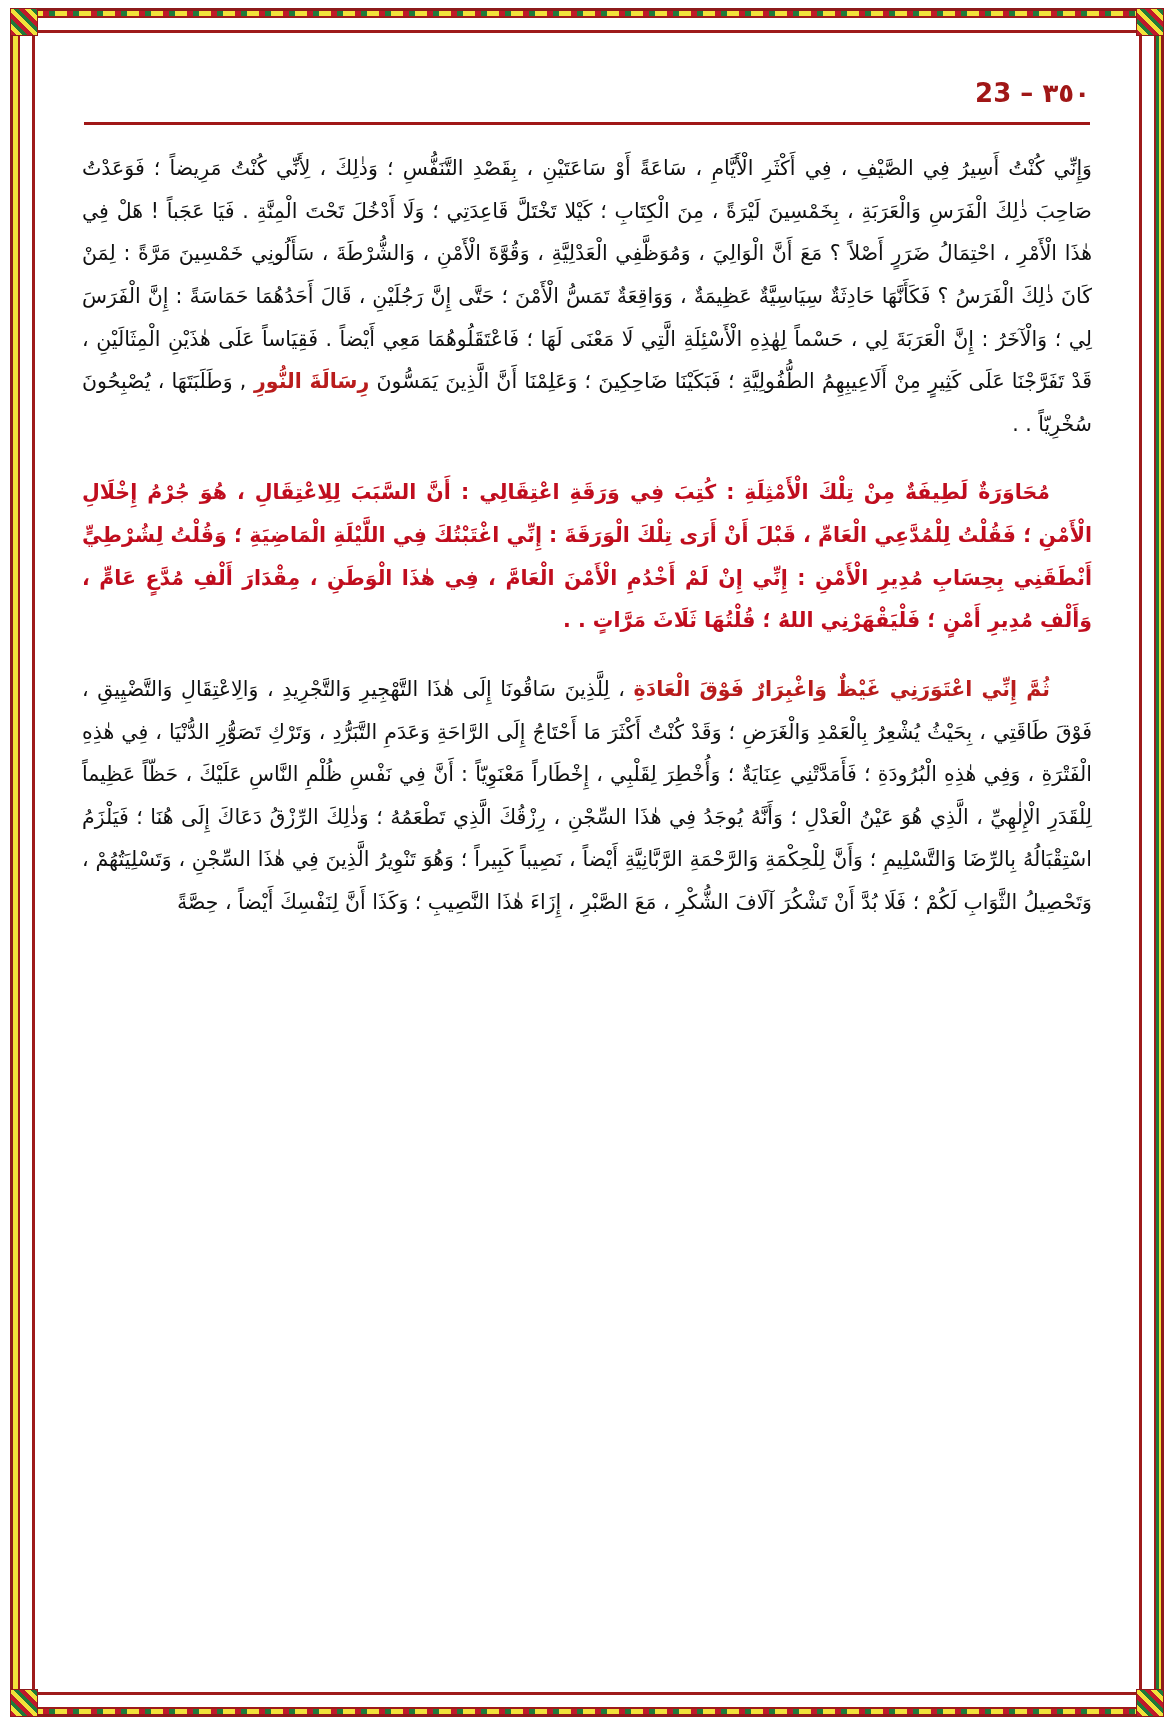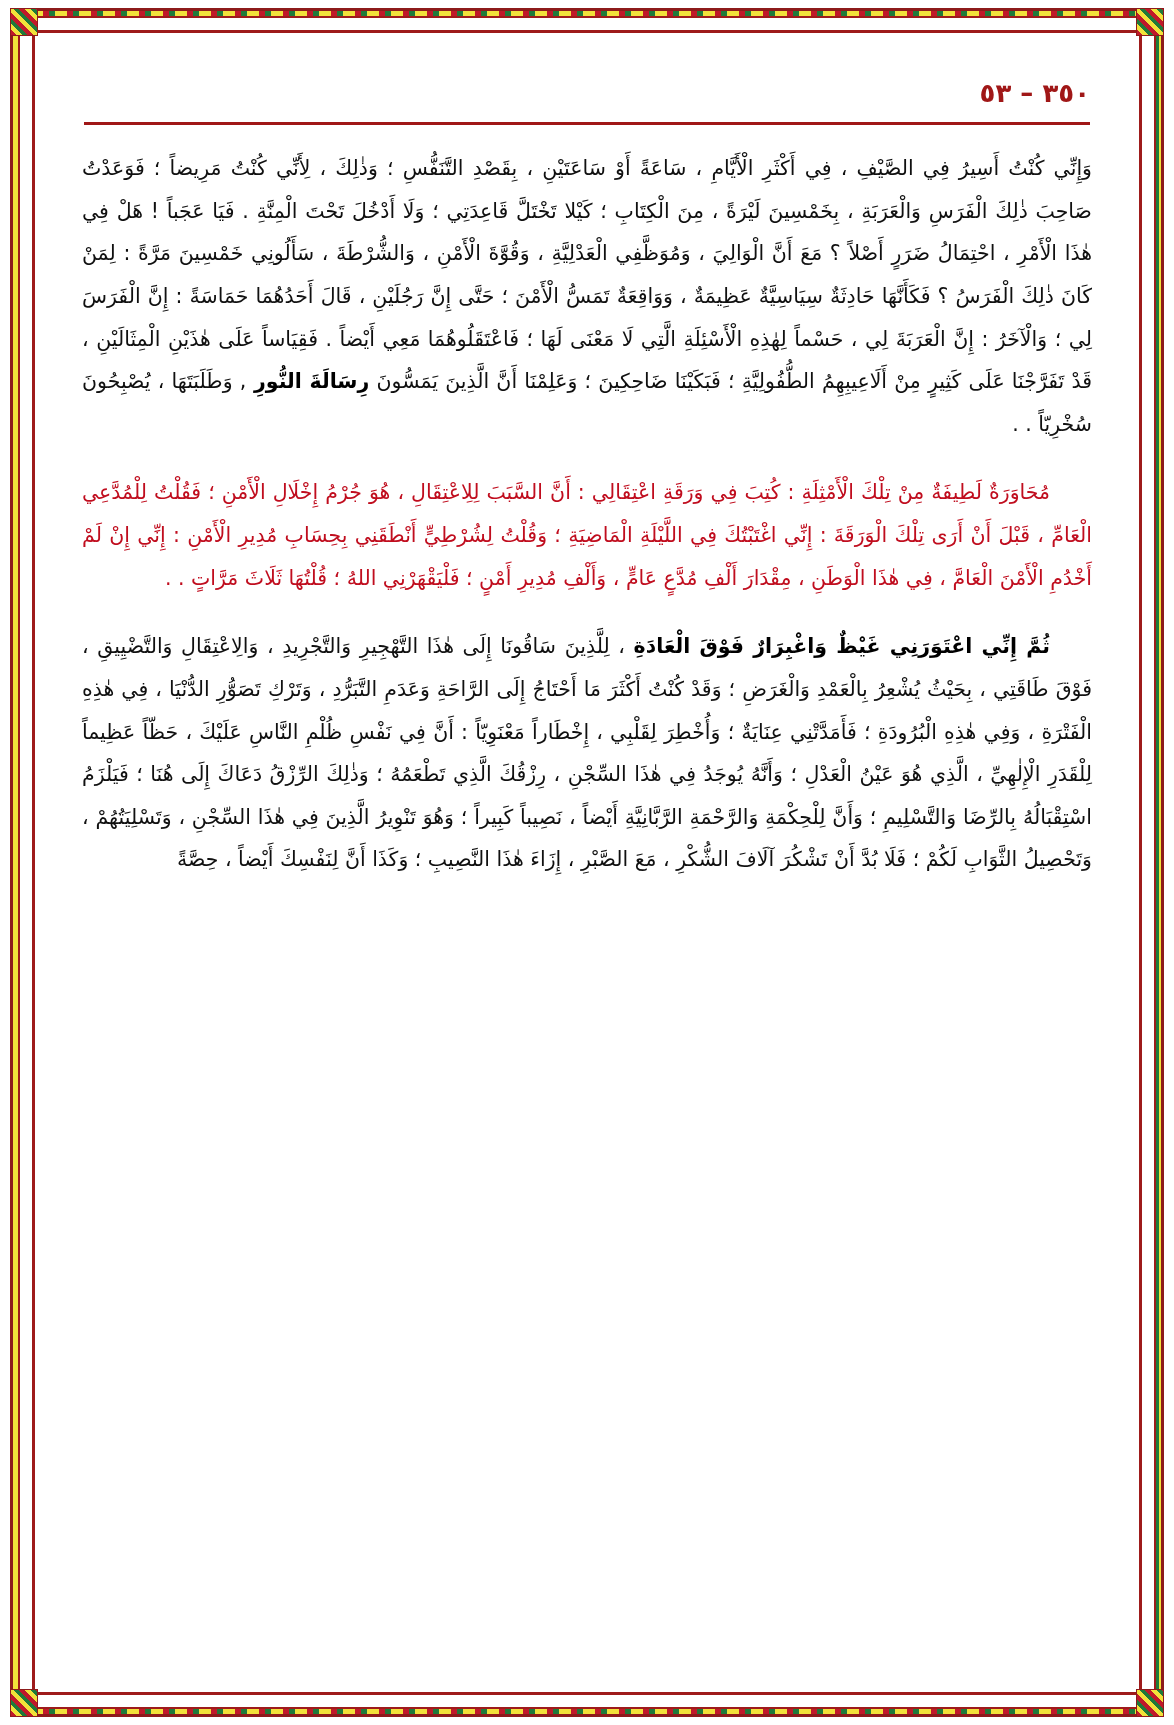--- a/index.html
+++ b/index.html
@@ -117,45 +117,45 @@
     font-size: 20.5px;
     line-height: 2.08;
     color: #101010;
     padding: 0 10px;
   }
   .para {
     margin: 0 0 26px 0;
   }
   .para.red {
     color: #c00d1e;
-    font-weight: normal;
+    font-weight: bold;
   }
   .para.indent { text-indent: 42px; }
   .red-inline {
-    color: #000000;
+    color: #b91c1c;
     font-weight: bold;
   }
 </style>
 </head>
 <body>
 
 <div class="page">
 
   <div class="frame-outer"></div>
   <div class="frame-mid"></div>
   <div class="frame-inner"></div>
   <div class="corner tl"></div>
   <div class="corner tr"></div>
   <div class="corner bl"></div>
   <div class="corner br"></div>
 
   <div class="content">
 
     <div class="header">
-      <div class="page-num">٣٥٠ – ٥٣</div>
+      <div class="page-num">٣٥٠ – 23</div>
     </div>
 
     <div class="header-rule"></div>
 
     <div class="body-text">
 
       <p class="para"><span>وَإِنِّي كُنْتُ أَسِيرُ فِي الصَّيْفِ ، فِي أَكْثَرِ الْأَيَّامِ ، سَاعَةً أَوْ سَاعَتَيْنِ ، بِقَصْدِ التَّنَفُّسِ ؛ وَذٰلِكَ ، لِأَنِّي كُنْتُ مَرِيضاً ؛ فَوَعَدْتُ صَاحِبَ ذٰلِكَ الْفَرَسِ وَالْعَرَبَةِ ، بِخَمْسِينَ لَيْرَةً ، مِنَ الْكِتَابِ ؛ كَيْلا تَخْتَلَّ قَاعِدَتِي ؛ وَلَا أَدْخُلَ تَحْتَ الْمِنَّةِ . فَيَا عَجَباً ! هَلْ فِي هٰذَا الْأَمْرِ ، احْتِمَالُ ضَرَرٍ أَصْلاً ؟ مَعَ أَنَّ الْوَالِيَ ، وَمُوَظَّفِي الْعَدْلِيَّةِ ، وَقُوَّةَ الْأَمْنِ ، وَالشُّرْطَةَ ، سَأَلُونِي خَمْسِينَ مَرَّةً : لِمَنْ كَانَ ذٰلِكَ الْفَرَسُ ؟ فَكَأَنَّهَا حَادِثَةٌ سِيَاسِيَّةٌ عَظِيمَةٌ ، وَوَاقِعَةٌ تَمَسُّ الْأَمْنَ ؛ حَتَّى إِنَّ رَجُلَيْنِ ، قَالَ أَحَدُهُمَا حَمَاسَةً : إِنَّ الْفَرَسَ لِي ؛ وَالْآخَرُ : إِنَّ الْعَرَبَةَ لِي ، حَسْماً لِهٰذِهِ الْأَسْئِلَةِ الَّتِي لَا مَعْنَى لَهَا ؛ فَاعْتَقَلُوهُمَا مَعِي أَيْضاً . فَقِيَاساً عَلَى هٰذَيْنِ الْمِثَالَيْنِ ، قَدْ تَفَرَّجْنَا عَلَى كَثِيرٍ مِنْ أَلَاعِيبِهِمُ الطُّفُولِيَّةِ ؛ فَبَكَيْنَا ضَاحِكِينَ ؛ وَعَلِمْنَا أَنَّ الَّذِينَ يَمَسُّونَ </span><span class="red-inline">رِسَالَةَ النُّورِ </span><span>, وَطَلَبَتَهَا ، يُصْبِحُونَ سُخْرِيّاً . .</span></p>
 
       <p class="para red indent">مُحَاوَرَةٌ لَطِيفَةٌ مِنْ تِلْكَ الْأَمْثِلَةِ : كُتِبَ فِي وَرَقَةِ اعْتِقَالِي : أَنَّ السَّبَبَ لِلِاعْتِقَالِ ، هُوَ جُرْمُ إِخْلَالِ الْأَمْنِ ؛ فَقُلْتُ لِلْمُدَّعِي الْعَامِّ ، قَبْلَ أَنْ أَرَى تِلْكَ الْوَرَقَةَ : إِنِّي اغْتَبْتُكَ فِي اللَّيْلَةِ الْمَاضِيَةِ ؛ وَقُلْتُ لِشُرْطِيٍّ أَنْطَقَنِي بِحِسَابِ مُدِيرِ الْأَمْنِ : إِنِّي إِنْ لَمْ أَخْدُمِ الْأَمْنَ الْعَامَّ ، فِي هٰذَا الْوَطَنِ ، مِقْدَارَ أَلْفِ مُدَّعٍ عَامٍّ ، وَأَلْفِ مُدِيرِ أَمْنٍ ؛ فَلْيَقْهَرْنِي اللهُ ؛ قُلْتُهَا ثَلَاثَ مَرَّاتٍ . .</p>
 

